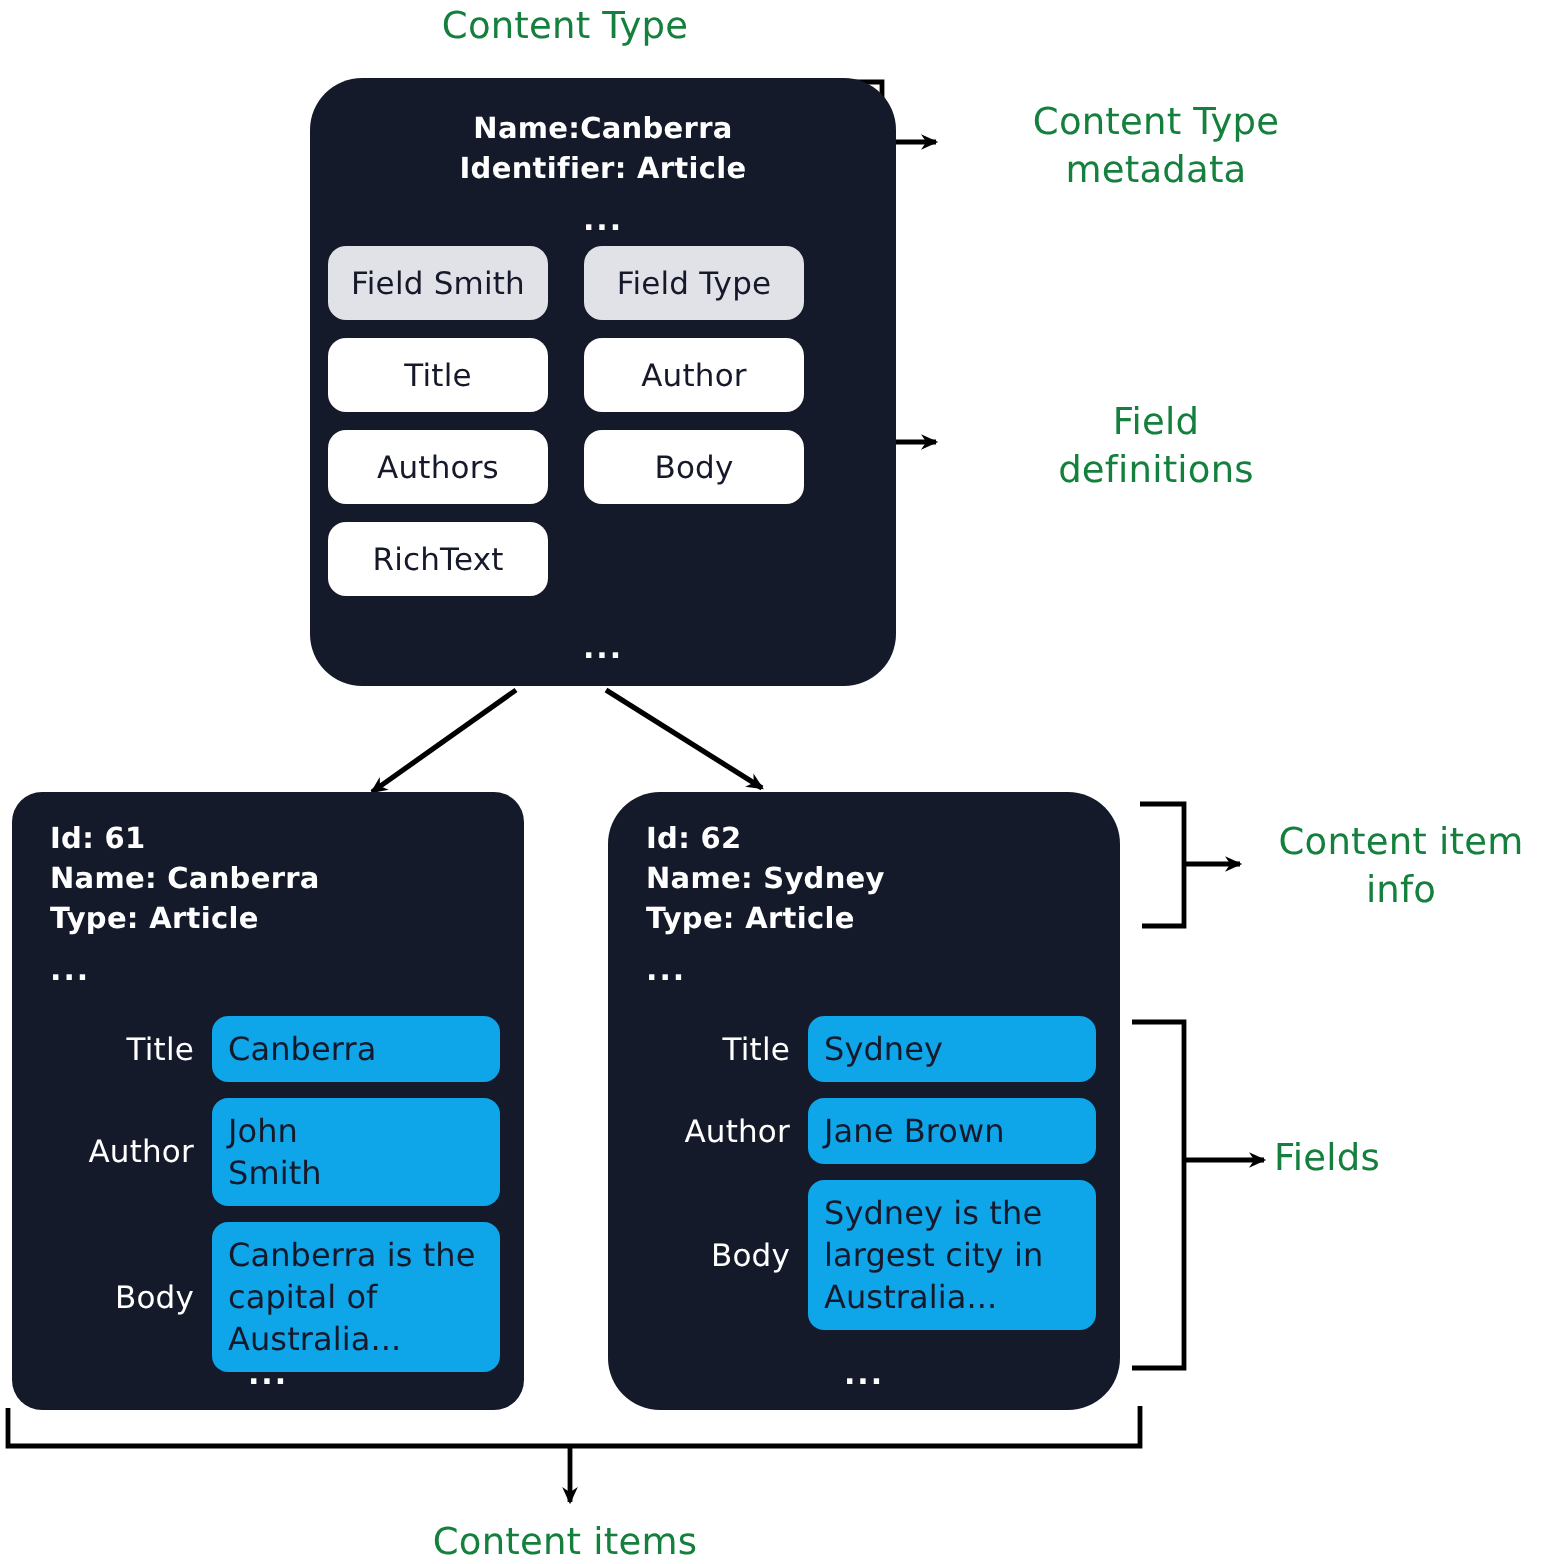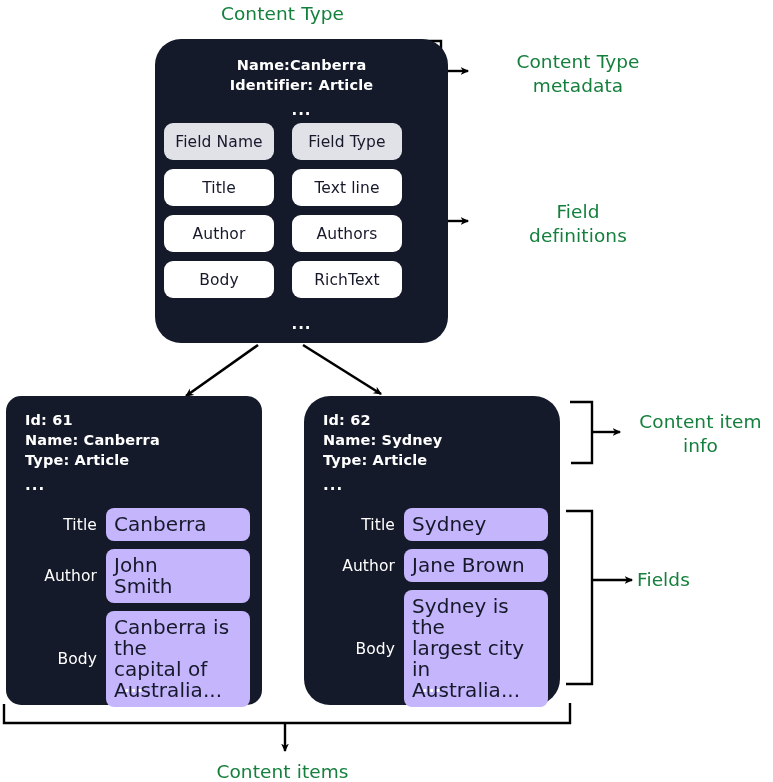--- a/index.html
+++ b/index.html
@@ -150,25 +150,25 @@
     width: 88px;
     text-align: right;
     padding-right: 9px;
     color: #ffffff;
     font-size: 15.5px;
     letter-spacing: 0.1px;
     box-sizing: border-box;
   }
   .field-value {
     flex: 1;
-    background: #c4b5fd;
+    background: #0ea5e9;
     color: #16192a;
     border-radius: 8px;
     padding: 6px 8px;
-    font-size: 20px;
+    font-size: 16px;
     line-height: 21px;
     letter-spacing: 0.05px;
     min-height: 22px;
     box-sizing: border-box;
     white-space: pre-line;
   }
   .item-bottom-dots {
     position: absolute;
     left: 0; right: 0;
     bottom: 9px;
@@ -229,25 +229,24 @@
   <div class="card" id="content-type-card">
 
     <div class="ct-meta" style="white-space: pre-line;">Name:Canberra
 Identifier: Article</div>
 
     <div class="ct-dots">
       <span class="ellipsis-white">...</span>
     </div>
 
     <div class="fields-grid">
-      <div class="cell header">Field Name</div>
+      <div class="cell header">Field Smith</div>
       <div class="cell header">Field Type</div>
 
       <div class="cell">Title</div>
-      <div class="cell">Text line</div>
 
       <div class="cell">Author</div>
       <div class="cell">Authors</div>
 
       <div class="cell">Body</div>
       <div class="cell">RichText</div>
     </div>
 
     <div class="ct-bottom-dots">
       <span class="ellipsis-white">...</span>

